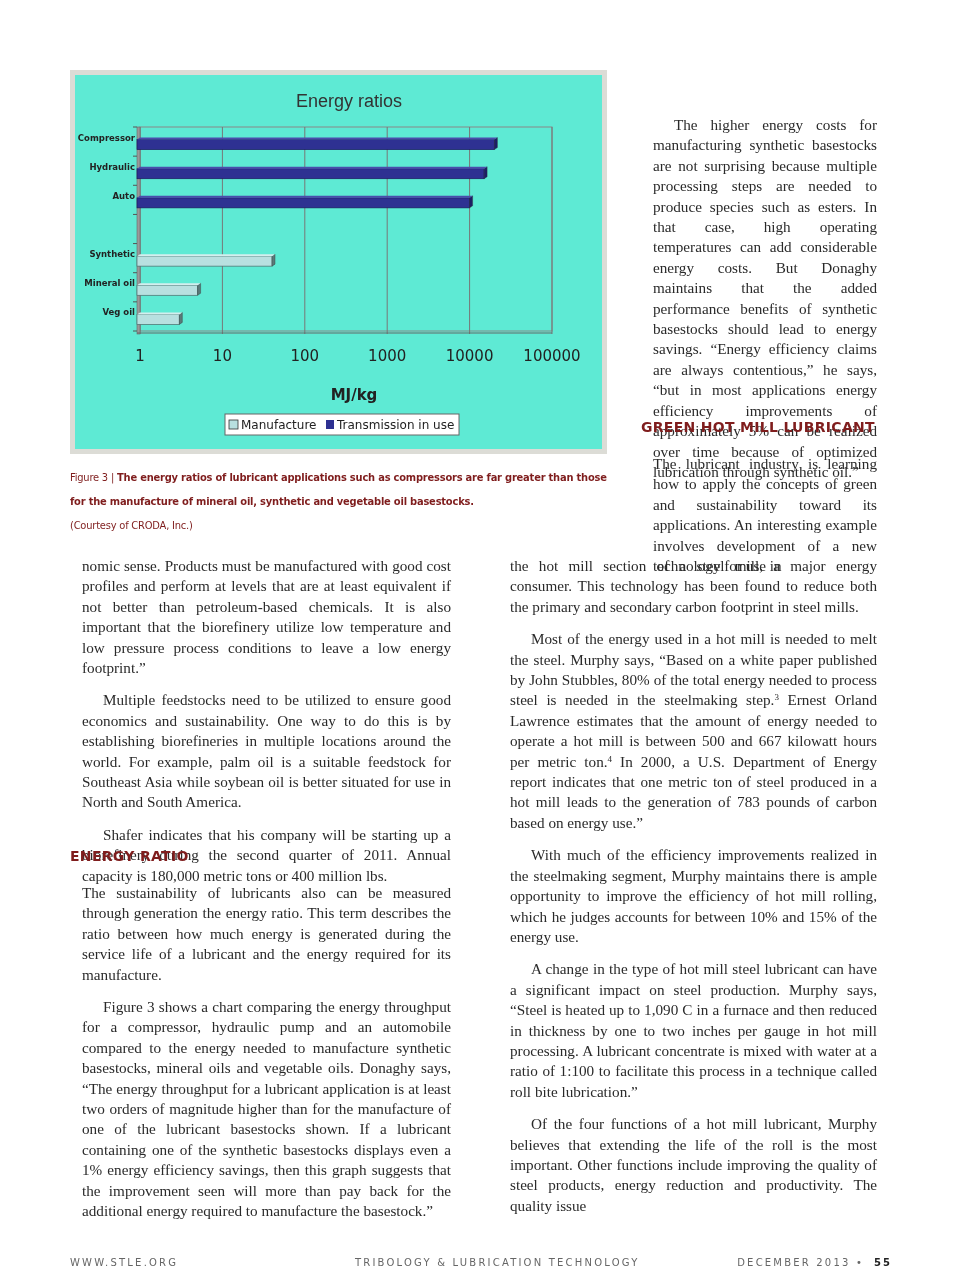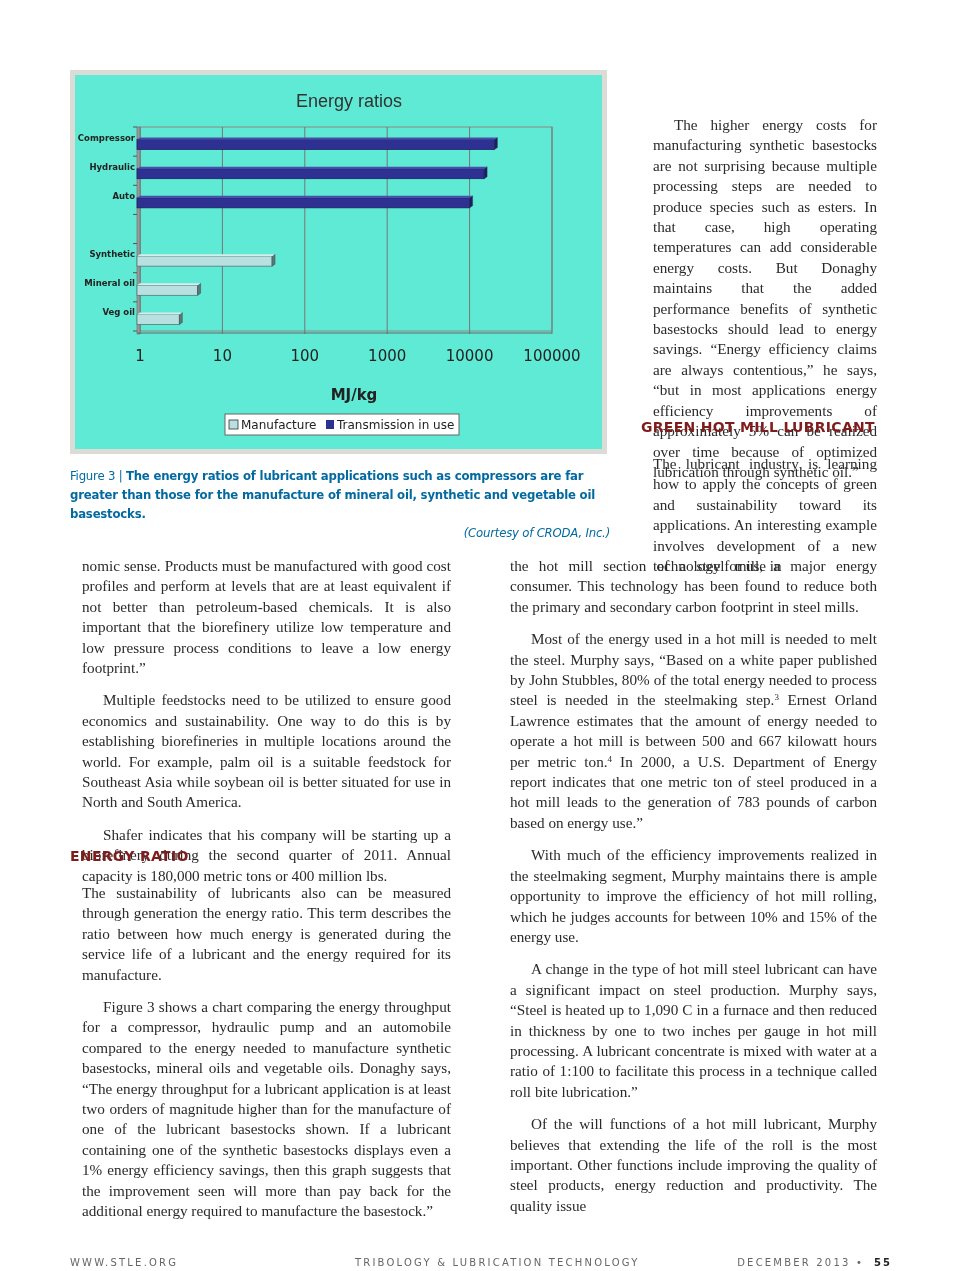--- a/index.html
+++ b/index.html
@@ -7,24 +7,24 @@
   .serif { font-family: "Liberation Serif", "DejaVu Serif", serif; font-size: 15.2px; line-height: 20.4px; text-align: justify; }
   .serif p { margin: 12px; }
   .serif p.ind { text-indent: 21px; }
 
   
   #figure-frame { position: absolute; left: 70px; top: 70px; width: 537px; height: 384px; background: #dcdcd6; }
   #figure-inner { position: absolute; left: 5px; top: 5px; width: 527px; height: 374px; background: #5eead4; }
   #chart-svg { position: absolute; left: 0; top: 0; }
 
   
-  #caption { position: absolute; left: 70px; top: 466px; width: 540px; font-family: "DejaVu Sans Condensed", "DejaVu Sans", sans-serif; font-size: 13px; line-height: 19px; color: #0369a1; letter-spacing: -0.2px; }
+  #caption { position: absolute; left: 70px; top: 466px; width: 540px; font-family: "DejaVu Sans Condensed", "DejaVu Sans", sans-serif; font-size: 11px; line-height: 24px; color: #7f1d1d; letter-spacing: -0.2px; }
   #caption .fig { font-weight: normal; }
   #caption .bold { font-weight: bold; }
-  #caption .credit { font-style: italic; display: block; text-align: right; }
+  #caption .credit { display: block; }
 
   
   #left-col { position: absolute; left: 70px; top: 544px; width: 393px; }
   #right-top { position: absolute; left: 641px; top: 103px; width: 248px; }
   #right-col { position: absolute; left: 498px; top: 544px; width: 391px; }
 
   h2.section { font-family: "DejaVu Sans", sans-serif; font-weight: bold; font-size: 14px; letter-spacing: 0.3px; margin: 0; color: #7f1d1d; }
   #h-energy { position: absolute; left: 70px; top: 848px; }
   #left-col2 { position: absolute; left: 70px; top: 871px; width: 393px; }
   #h-green { position: absolute; left: 641px; top: 419px; }
@@ -137,21 +137,21 @@
 <div id="left-col2" class="serif">
   <p>The sustainability of lubricants also can be measured through generation the energy ratio. This term describes the ratio between how much energy is generated during the service life of a lubricant and the energy required for its manufacture.</p>
   <p class="ind">Figure 3 shows a chart comparing the energy throughput for a compressor, hydraulic pump and an automobile compared to the energy needed to manufacture synthetic basestocks, mineral oils and vegetable oils. Donaghy says, “The energy throughput for a lubricant application is at least two orders of magnitude higher than for the manufacture of one of the lubricant basestocks shown. If a lubricant containing one of the synthetic basestocks displays even a 1% energy efficiency savings, then this graph suggests that the improvement seen will more than pay back for the additional energy required to manufacture the basestock.”</p>
 </div>
 
 <div id="right-col" class="serif">
   <p>the hot mill section of a steel mill, a major energy consumer. This technology has been found to reduce both the primary and secondary carbon footprint in steel mills.</p>
   <p class="ind"><span>Most of the energy used in a hot mill is needed to melt the steel. Murphy says, “Based on a white paper published by John Stubbles, 80% of the total energy needed to process steel is needed in the steelmaking step.</span><sup>3</sup><span> Ernest Orland Lawrence estimates that the amount of energy needed to operate a hot mill is between 500 and 667 kilowatt hours per metric ton.</span><sup>4</sup><span> In 2000, a U.S. Department of Energy report indicates that one metric ton of steel produced in a hot mill leads to the generation of 783 pounds of carbon based on energy use.”</span></p>
   <p class="ind">With much of the efficiency improvements realized in the steelmaking segment, Murphy maintains there is ample opportunity to improve the efficiency of hot mill rolling, which he judges accounts for between 10% and 15% of the energy use.</p>
   <p class="ind">A change in the type of hot mill steel lubricant can have a significant impact on steel production. Murphy says, “Steel is heated up to 1,090 C in a furnace and then reduced in thickness by one to two inches per gauge in hot mill processing. A lubricant concentrate is mixed with water at a ratio of 1:100 to facilitate this process in a technique called roll bite lubrication.”</p>
-  <p class="ind">Of the will functions of a hot mill lubricant, Murphy believes that extending the life of the roll is the most important. Other functions include improving the quality of steel products, energy reduction and productivity. The quality issue</p>
+  <p class="ind">Of the four functions of a hot mill lubricant, Murphy believes that extending the life of the roll is the most important. Other functions include improving the quality of steel products, energy reduction and productivity. The quality issue</p>
 </div>
 
 <div id="footer">
   <span id="footer-url">WWW.STLE.ORG</span>
   <span id="footer-journal">TRIBOLOGY &amp; LUBRICATION TECHNOLOGY</span>
   <span id="footer-date">DECEMBER 2013  •</span>
   <span id="footer-page">55</span>
 </div>
 
 </body></html>

